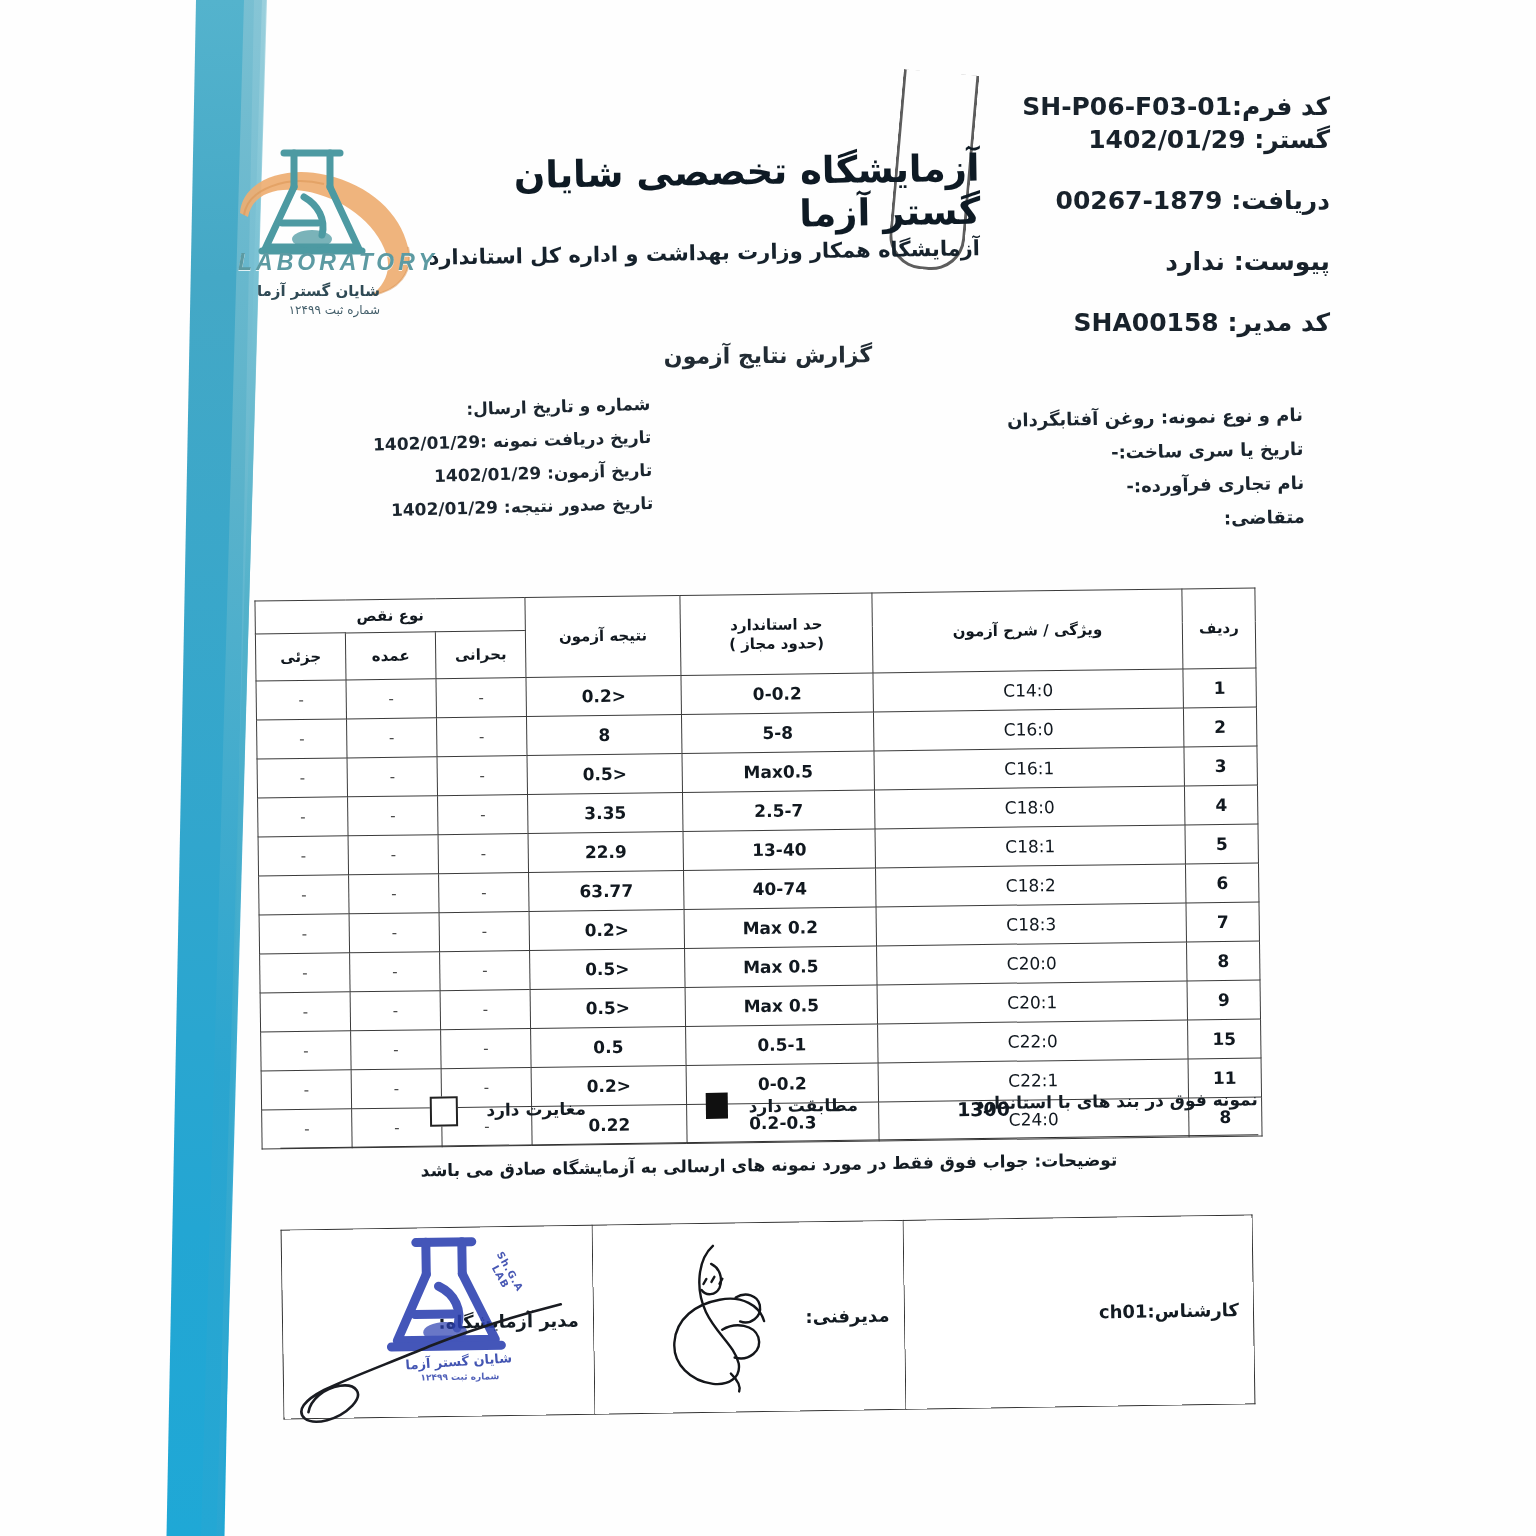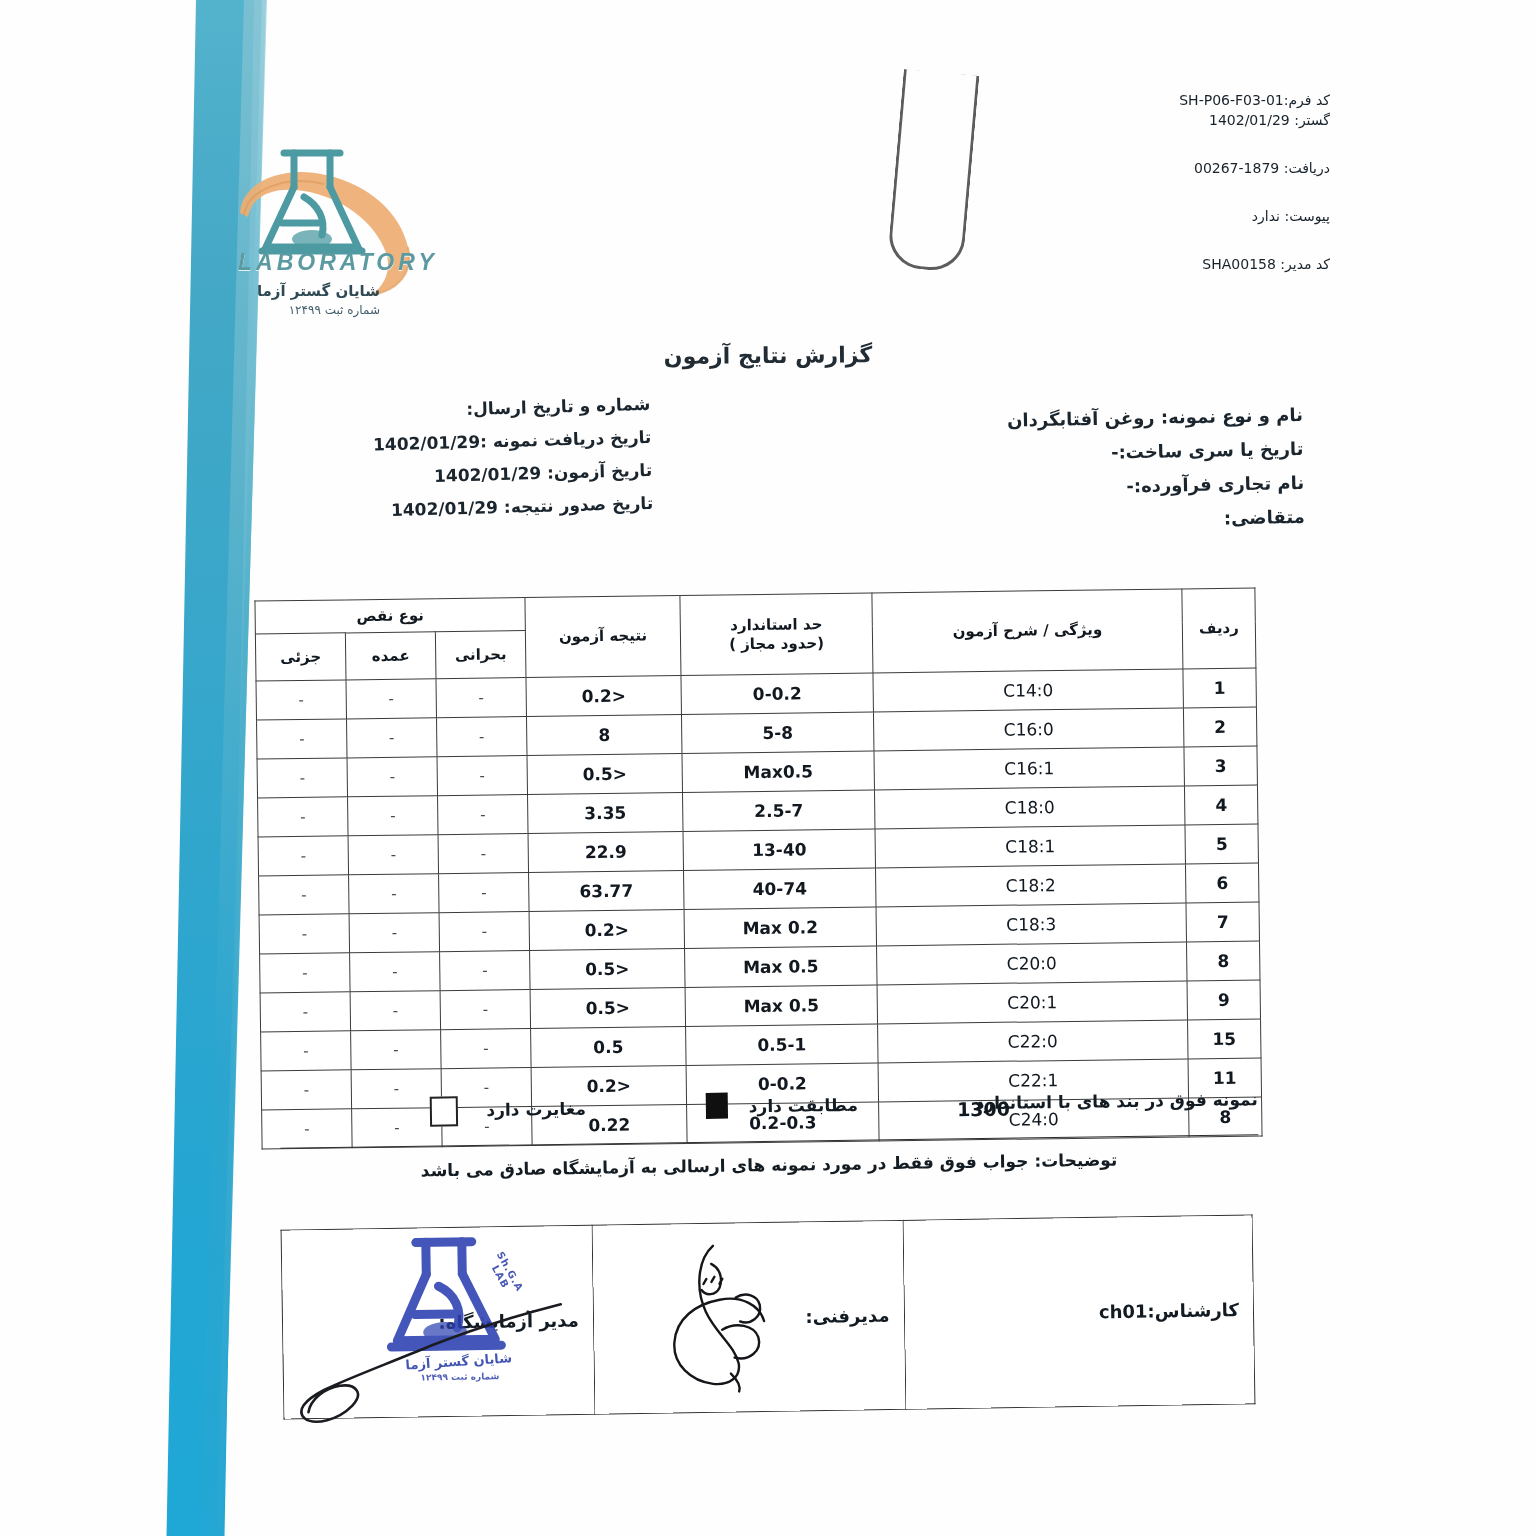--- a/index.html
+++ b/index.html
@@ -70,21 +70,21 @@
   .tube{
     position:absolute;left:895px;top:72px;width:70px;height:195px;
     border:3px solid #3a3a3a;border-top:none;
     border-radius:0 0 34px 34px;
     transform:rotate(5deg);
     opacity:.82;
   }
 
   
   .meta{position:absolute;right:206px;top:92px;width:420px;text-align:right;direction:rtl;}
-  .meta .line{font-size:14px;font-weight:normal;color:#18222b;margin-bottom:4px;}
+  .meta .line{font-size:25px;font-weight:bold;color:#18222b;margin-bottom:4px;}
   .meta .gap{height:28px;}
 
   
   .report-title{
     position:absolute;left:0;right:0;top:343px;text-align:center;
     font-size:22px;font-weight:bold;color:#222c34;direction:rtl;
     transform:rotate(-0.5deg);
   }
 
   
@@ -218,20 +218,24 @@
         <path d="M82,62 C96,70 104,84 100,100"></path>
         <line x1="60" y1="88" x2="96" y2="88"></line>
       </g>
       <ellipse cx="90" cy="104" rx="20" ry="9" fill="#4d9aa2" opacity=".75"></ellipse>
     </svg>
     <div class="logo-lab">LABORATORY</div>
     <div class="logo-fa1">شایان گستر آزما</div>
     <div class="logo-fa2">شماره ثبت ۱۲۴۹۹</div>
   </div>
 
+  <div class="title-wrap">
+    <div class="title-main">آزمایشگاه تخصصی شایان گستر آزما</div>
+    <div class="title-sub">آزمایشگاه همکار وزارت بهداشت و اداره کل استاندارد</div>
+  </div>
 
   <div class="meta">
     <div class="line">
       <span>کد فرم:</span><span>SH-P06-F03-01</span>
     </div>
     <div class="line">
       <span>گستر:</span>
       <span>1402/01/29</span>
     </div>
     <div class="gap"></div>

